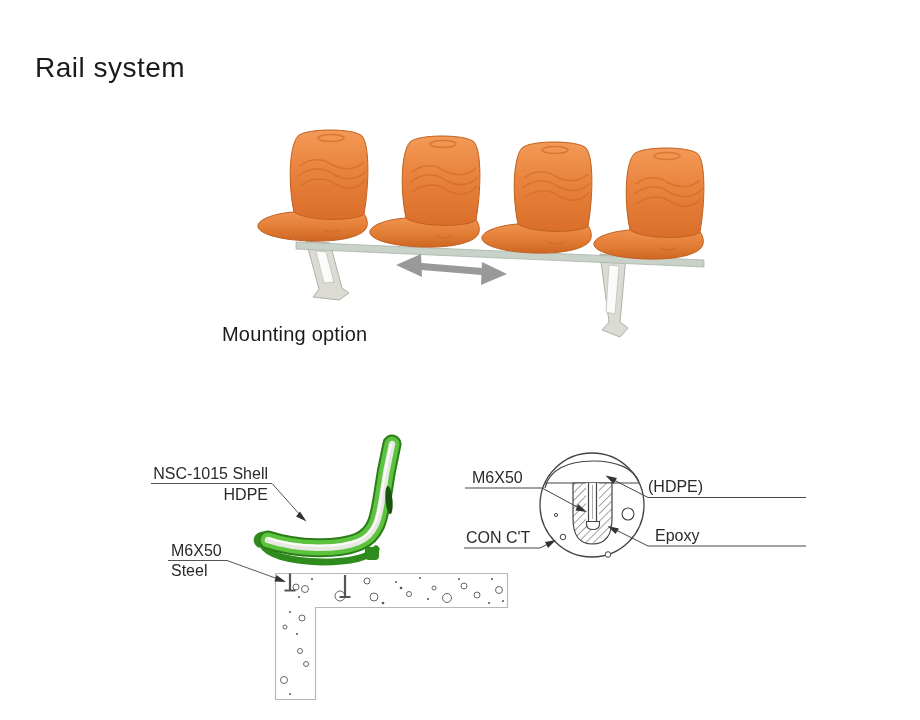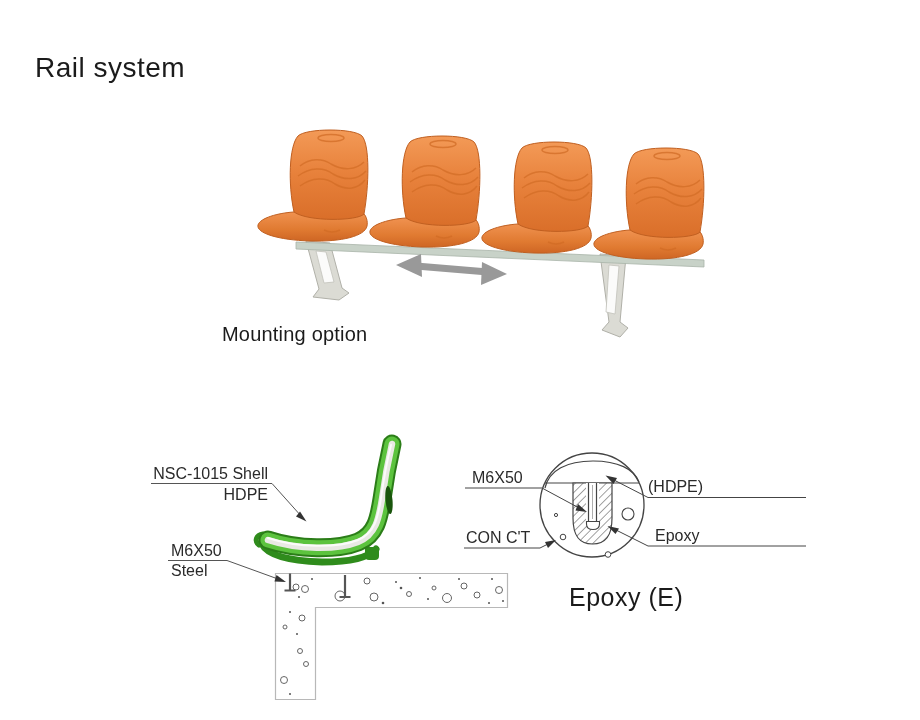--- a/index.html
+++ b/index.html
@@ -196,15 +196,14 @@
         <g stroke="#444444" stroke-width="1">
           <line x1="648" y1="546" x2="806" y2="546"></line>
           <line x1="648" y1="546" x2="613" y2="528.5"></line>
         </g>
         <path d="M607.5,526 L619,528.5 L615.5,534 Z" fill="#333333"></path>
       </g>
     </g>
   </svg>
 
   <div class="cap-mounting">Mounting option</div>
-  <div class="cap-epoxy">Epoxy (E)</div>
 
 </div>
 
 </body></html>

